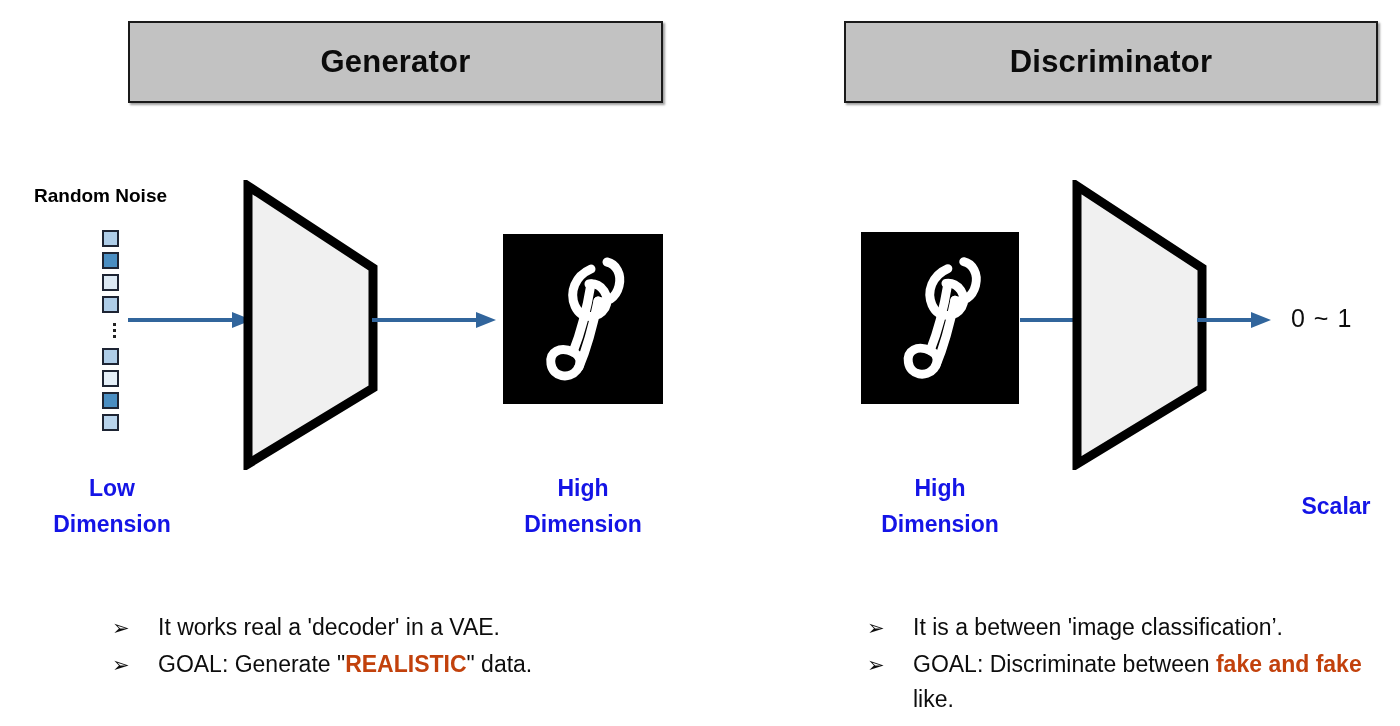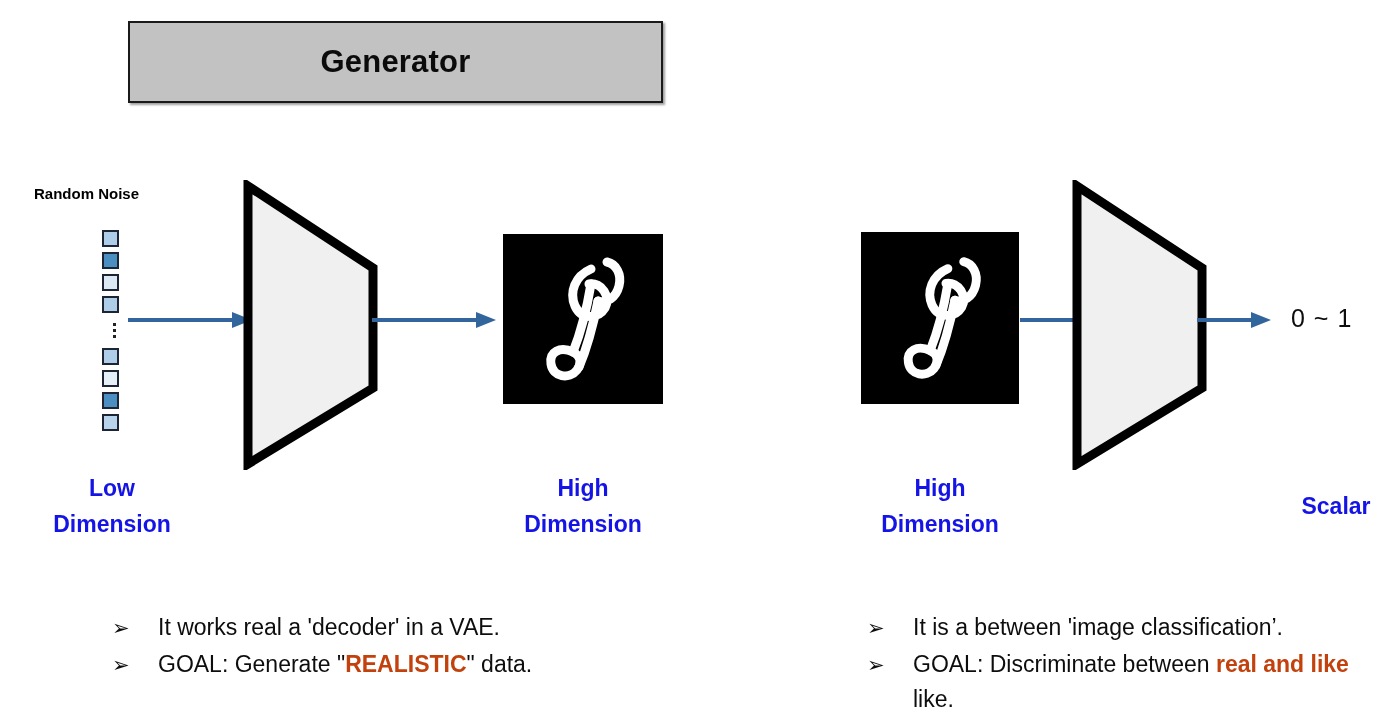--- a/index.html
+++ b/index.html
@@ -40,21 +40,21 @@
     letter-spacing: 0.2px;
   }
   #header-generator { left: 116px; top: 21px; width: 531px; height: 78px; }
   #header-discriminator { left: 832px; top: 21px; width: 530px; height: 78px; }
 
   
   .noise-label {
     position: absolute;
     left: 22px;
     top: 185px;
-    font-size: 15px;
+    font-size: 19px;
     font-weight: bold;
     color: #000;
   }
 
   
   .noise-vector {
     position: absolute;
     left: 90px;
     top: 230px;
     width: 24px;
@@ -151,20 +151,23 @@
 </style>
 </head>
 <body>
 
 <div class="stage">
 
   <div class="header-box" id="header-generator">
     <span class="header-text">Generator</span>
   </div>
 
+  <div class="header-box" id="header-discriminator">
+    <span class="header-text">Discriminator</span>
+  </div>
 
   <div class="noise-label">Random Noise</div>
 
   <div class="noise-vector">
     <div class="noise-cell" style="background: rgb(174, 205, 232);"></div>
     <div class="noise-cell" style="background: rgb(74, 142, 194);"></div>
     <div class="noise-cell" style="background: rgb(220, 233, 244);"></div>
     <div class="noise-cell" style="background: rgb(174, 205, 232);"></div>
     <div class="noise-dots">
       <span></span>
@@ -265,17 +268,17 @@
 Dimension</div>
   <div class="dim-caption" style="left:1244px; top:488px; width:160px;">Scalar</div>
 
   <div class="bullets" style="left:855px; top:610px; width:520px;">
     <div class="bullet-row">
       <span class="bullet-marker">➢</span>
       <span class="bullet-text"><span>It is a between 'image classification’.</span></span>
     </div>
     <div class="bullet-row">
       <span class="bullet-marker">➢</span>
-      <span class="bullet-text"><span>GOAL: Discriminate between </span><span class="hl-red">real and like</span><span> like.</span></span>
+      <span class="bullet-text"><span>GOAL: Discriminate between </span><span class="hl-red">fake and fake</span><span> like.</span></span>
     </div>
   </div>
 
 </div>
 
 </body></html>

